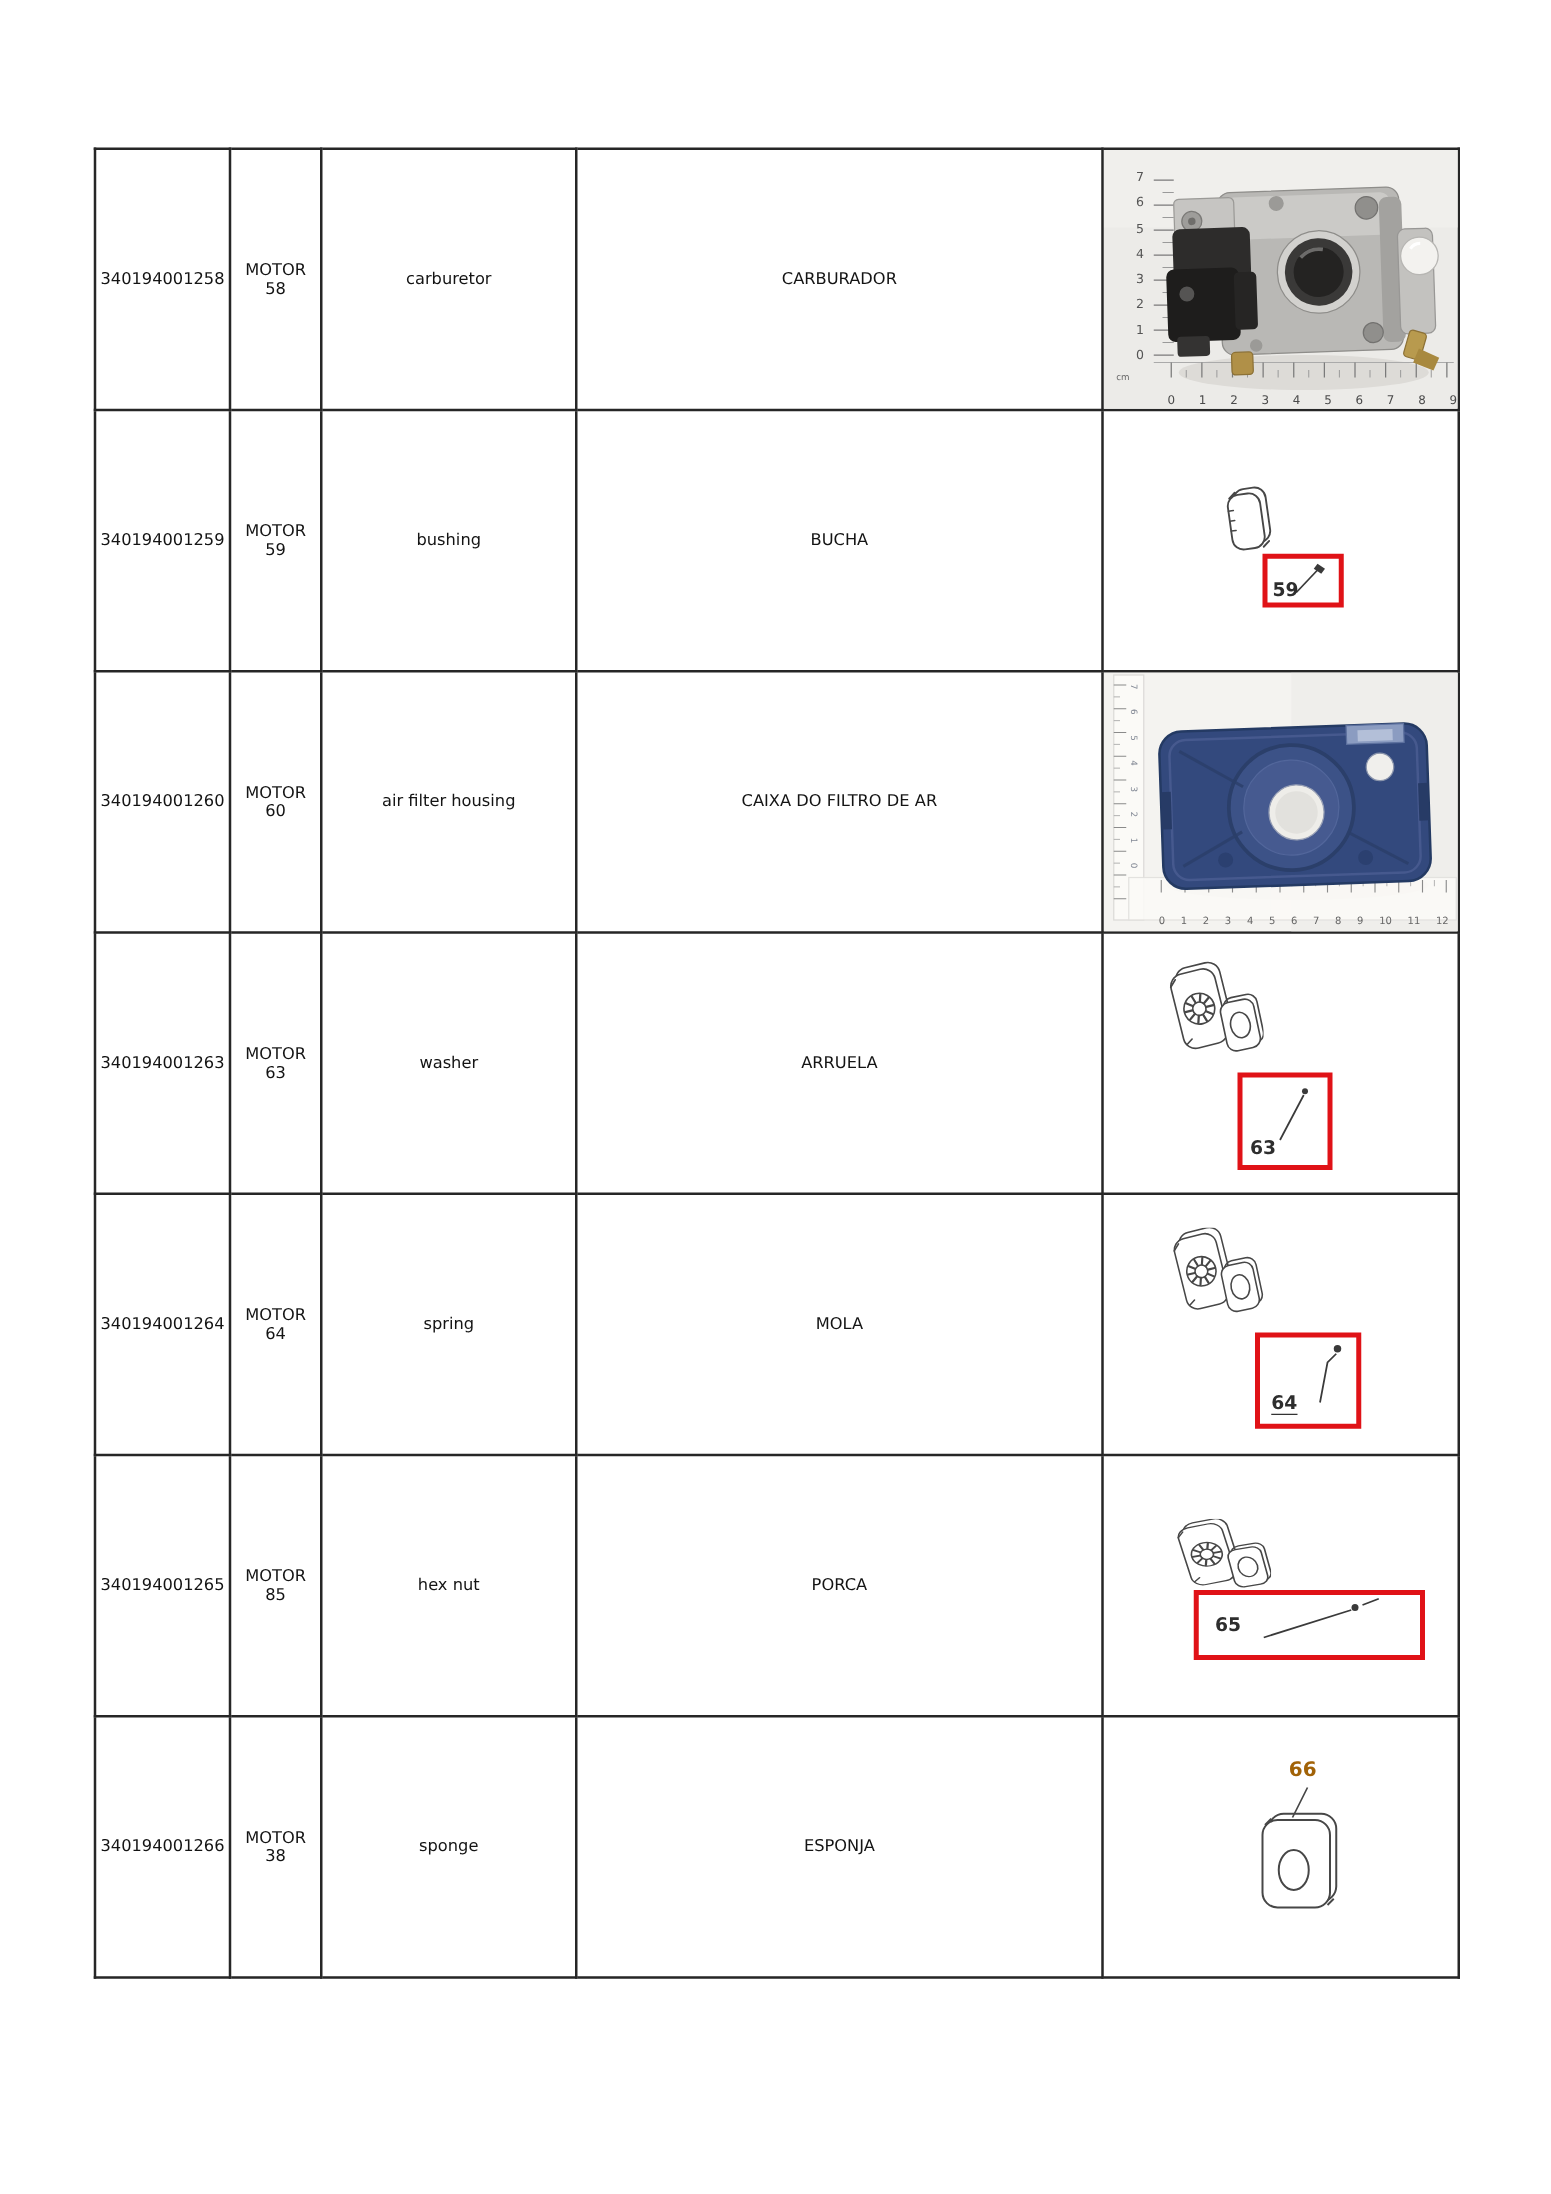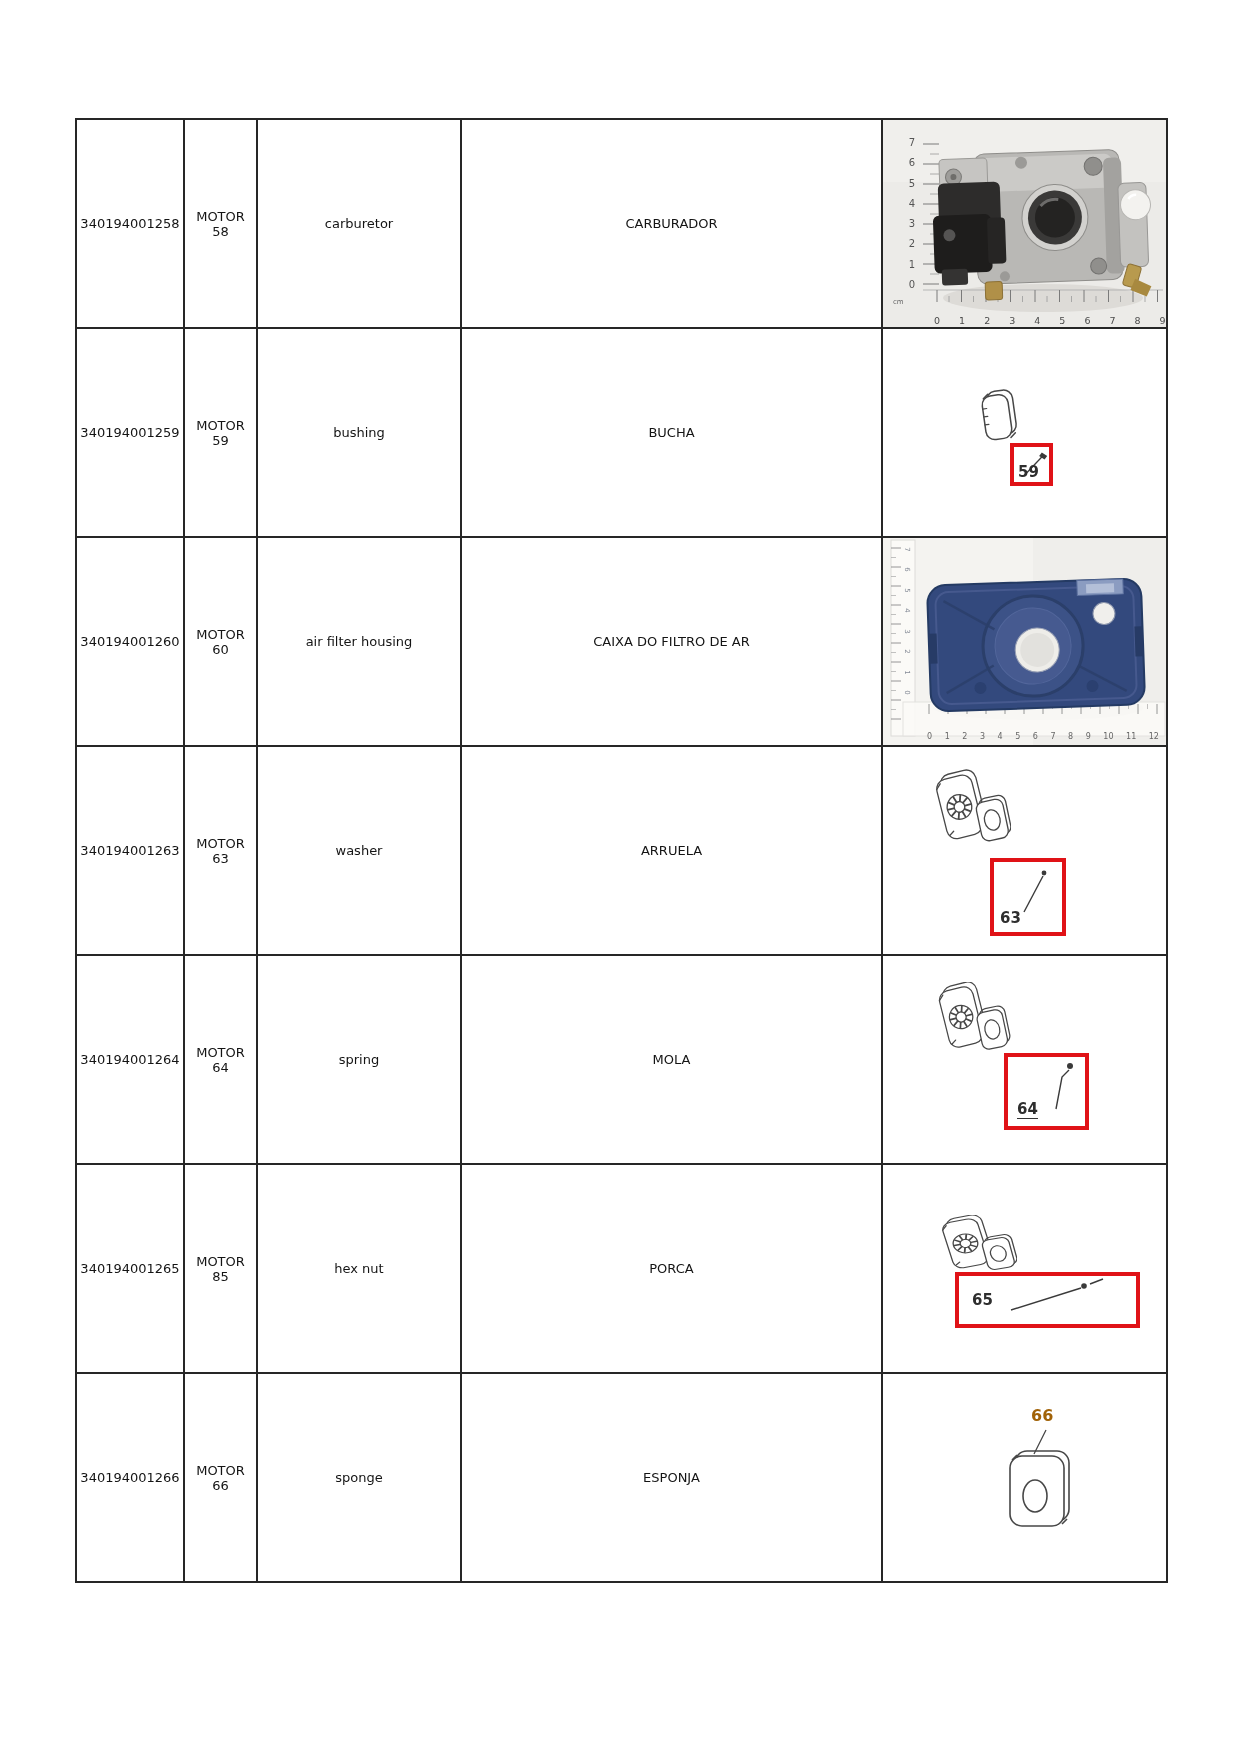--- a/index.html
+++ b/index.html
@@ -168,21 +168,21 @@
       <div class="art">
         <svg class="fill" viewBox="0 0 285 209">
           <g transform="rotate(-8 115 88)" stroke="#474747" fill="#ffffff" stroke-width="1.5" stroke-linecap="round">
             <rect x="106" y="62" width="26" height="44" rx="9" fill="none"></rect>
             <rect x="101" y="66" width="26" height="44" rx="9"></rect>
             <line x1="103" y1="68" x2="108" y2="64"></line>
             <line x1="125" y1="110" x2="130" y2="106"></line>
             <path d="M101 78 h4 M101 86 h4 M101 94 h4" stroke-width="1.2"></path>
           </g>
         </svg>
-        <div class="callout" style="left:127px;top:114px;width:43px;height:43px;">
+        <div class="callout" style="left:127px;top:114px;width:65px;height:43px;">
           <svg viewBox="0 0 39 35">
             <line x1="14" y1="27" x2="32" y2="8" stroke="#3a3a3a" stroke-width="1.4"></line>
             <path d="M31 4 l6 4 -3 4 -6 -4 z" fill="#3a3a3a"></path>
           </svg>
           <span class="co-num" style="left:4px;bottom:2px;">59</span>
         </div>
       </div>
     </td>
   </tr>
 
@@ -264,21 +264,21 @@
   <tr class="prow">
     <td>340194001264</td>
     <td>MOTOR 64</td>
     <td>spring</td>
     <td>MOLA</td>
     <td class="imgcell">
       <div class="art">
         <svg style="position:absolute;left:48px;top:26px;width:84px;height:74px;">
               <use href="#sym-exploded"></use>
             </svg>
-        <div class="callout" style="left:121px;top:97px;width:85px;height:77px;">
+        <div class="callout" style="left:121px;top:110px;width:85px;height:77px;">
           <svg viewBox="0 0 77 69">
             <polyline points="48,52 54,20 61,13" stroke="#3a3a3a" stroke-width="1.4" fill="none"></polyline>
             <circle cx="62" cy="9" r="3" fill="#3a3a3a"></circle>
           </svg>
           <span class="co-num u" style="left:9px;bottom:7px;">64</span>
         </div>
       </div>
     </td>
   </tr>
 
@@ -299,21 +299,21 @@
             <line x1="121" y1="8" x2="134" y2="3" stroke="#3a3a3a" stroke-width="1.4"></line>
           </svg>
           <span class="co-num" style="left:13px;top:17px;">65</span>
         </div>
       </div>
     </td>
   </tr>
 
   <tr class="prow">
     <td>340194001266</td>
-    <td>MOTOR 66</td>
+    <td>MOTOR 38</td>
     <td>sponge</td>
     <td>ESPONJA</td>
     <td class="imgcell">
       <div class="art">
         <svg class="fill" viewBox="0 0 285 209">
           <line x1="163" y1="56" x2="151" y2="80" stroke="#444444" stroke-width="1.3"></line>
           <g stroke="#474747" fill="#ffffff" stroke-width="1.6">
             <rect x="132" y="77" width="54" height="70" rx="12" fill="none"></rect>
             <rect x="127" y="82" width="54" height="70" rx="12"></rect>
             <line x1="129" y1="86" x2="134" y2="81"></line>

